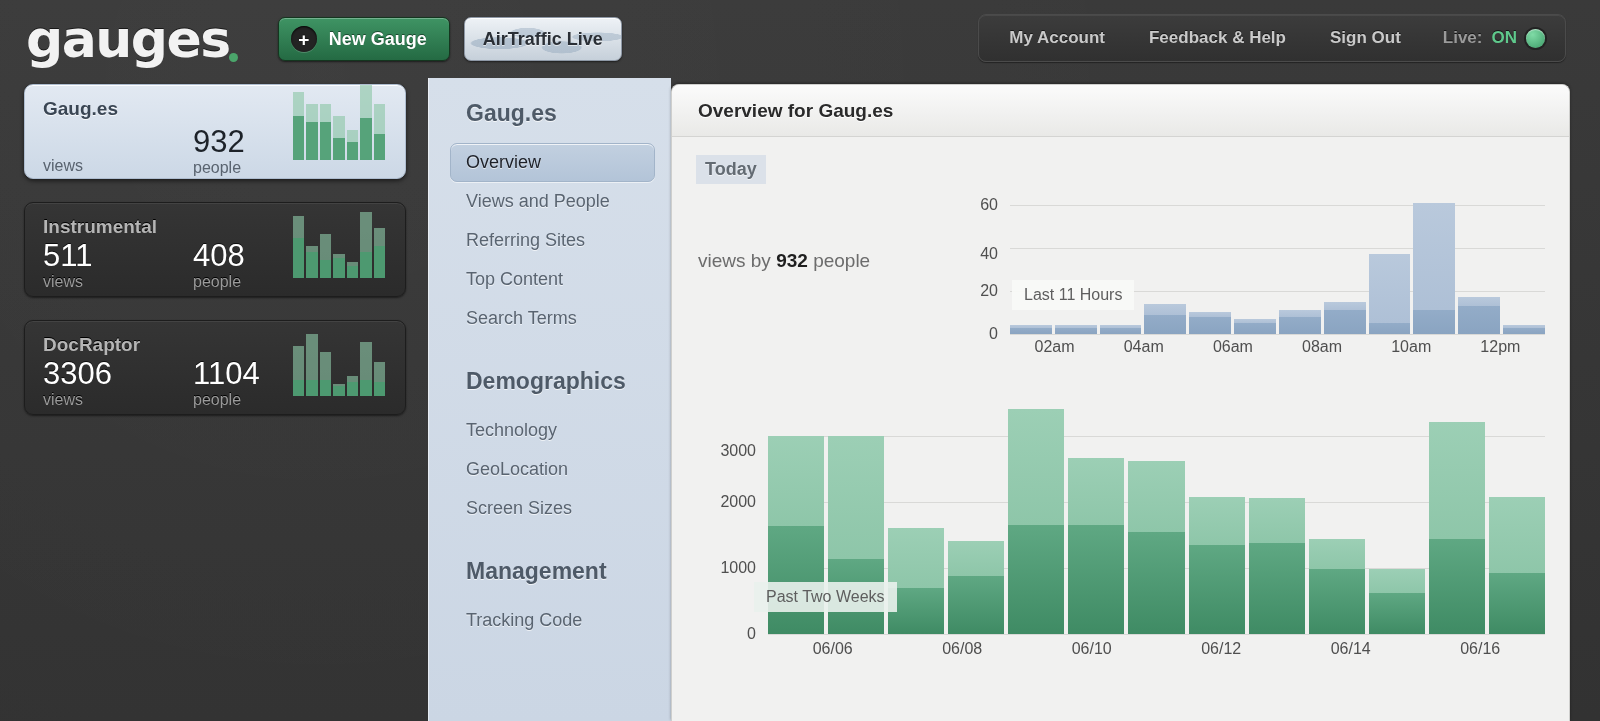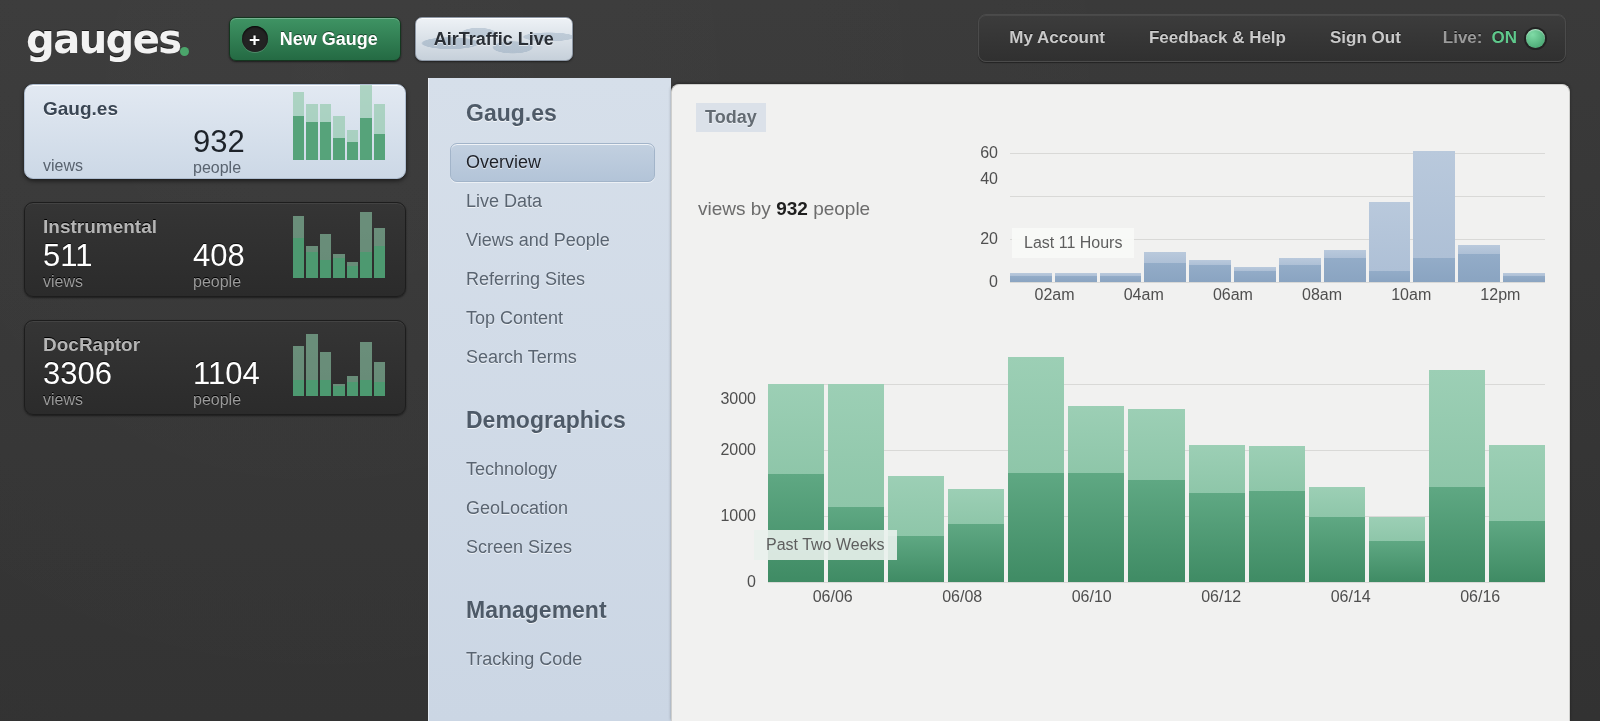--- a/index.html
+++ b/index.html
@@ -19,21 +19,21 @@
   .header {
     height: 78px;
     display: flex;
     align-items: center;
     padding: 0 34px 0 26px;
     position: relative;
   }
   .logo {
     font-family: "DejaVu Sans", sans-serif;
     font-weight: bold;
-    font-size: 40px;
+    font-size: 52px;
     color: #f2f2f2;
     letter-spacing: -1.5px;
     line-height: 1;
     text-shadow: 0 -1px 0 rgba(0,0,0,0.6);
     position: relative;
     margin-right: 38px;
     padding-right: 10px;
   }
   .logo .dot {
     position: absolute;
@@ -446,56 +446,58 @@
             <div class="spark-bot" style="height: 14px;"></div>
           </div>
         </div>
       </div>
     </div>
 
   <div class="nav-col">
     <div class="nav-heading">Gaug.es</div>
     <div id="nav-primary">
         <div class="nav-item selected">Overview</div>
-        <div class="nav-item">Live Data</div>
         <div class="nav-item">Views and People</div>
         <div class="nav-item">Referring Sites</div>
         <div class="nav-item">Top Content</div>
         <div class="nav-item">Search Terms</div>
       </div>
     <div class="nav-heading later">Demographics</div>
     <div id="nav-demo">
         <div class="nav-item">Technology</div>
         <div class="nav-item">GeoLocation</div>
         <div class="nav-item">Screen Sizes</div>
       </div>
     <div class="nav-heading later">Management</div>
     <div id="nav-mgmt">
         <div class="nav-item">Tracking Code</div>
       </div>
   </div>
 
   <div class="main-col">
     <div class="panel">
+      <div class="panel-head">
+        <span class="panel-title">Overview for Gaug.es</span>
+      </div>
 
       <div class="section">
         <span class="tag">Today</span>
         <div class="views-line">
           <span></span>
           <span>views by</span>
           <b>932</b>
           <span>people</span>
         </div>
 
         
         <div class="chart hourly" style="margin-left:258px; margin-top:10px;">
           <div class="yaxis">
               <div class="ytick" style="top: 140px;">0</div>
               <div class="ytick" style="top: 96.9231px;">20</div>
-              <div class="ytick" style="top: 37px;">40</div>
+              <div class="ytick" style="top: 60px;">40</div>
               <div class="ytick" style="top: 10.7692px;">60</div>
             </div>
           <div class="plot">
               <div class="gridline" style="top: 140px;"></div>
               <div class="gridline" style="top: 96.9231px;"></div>
               <div class="gridline" style="top: 53.8462px;"></div>
               <div class="gridline" style="top: 10.7692px;"></div>
               <div class="bars">
                 <div class="bar" style="width: 8.33333%;">
                   <div class="seg-top" style="height: 2.15385px;"></div>

